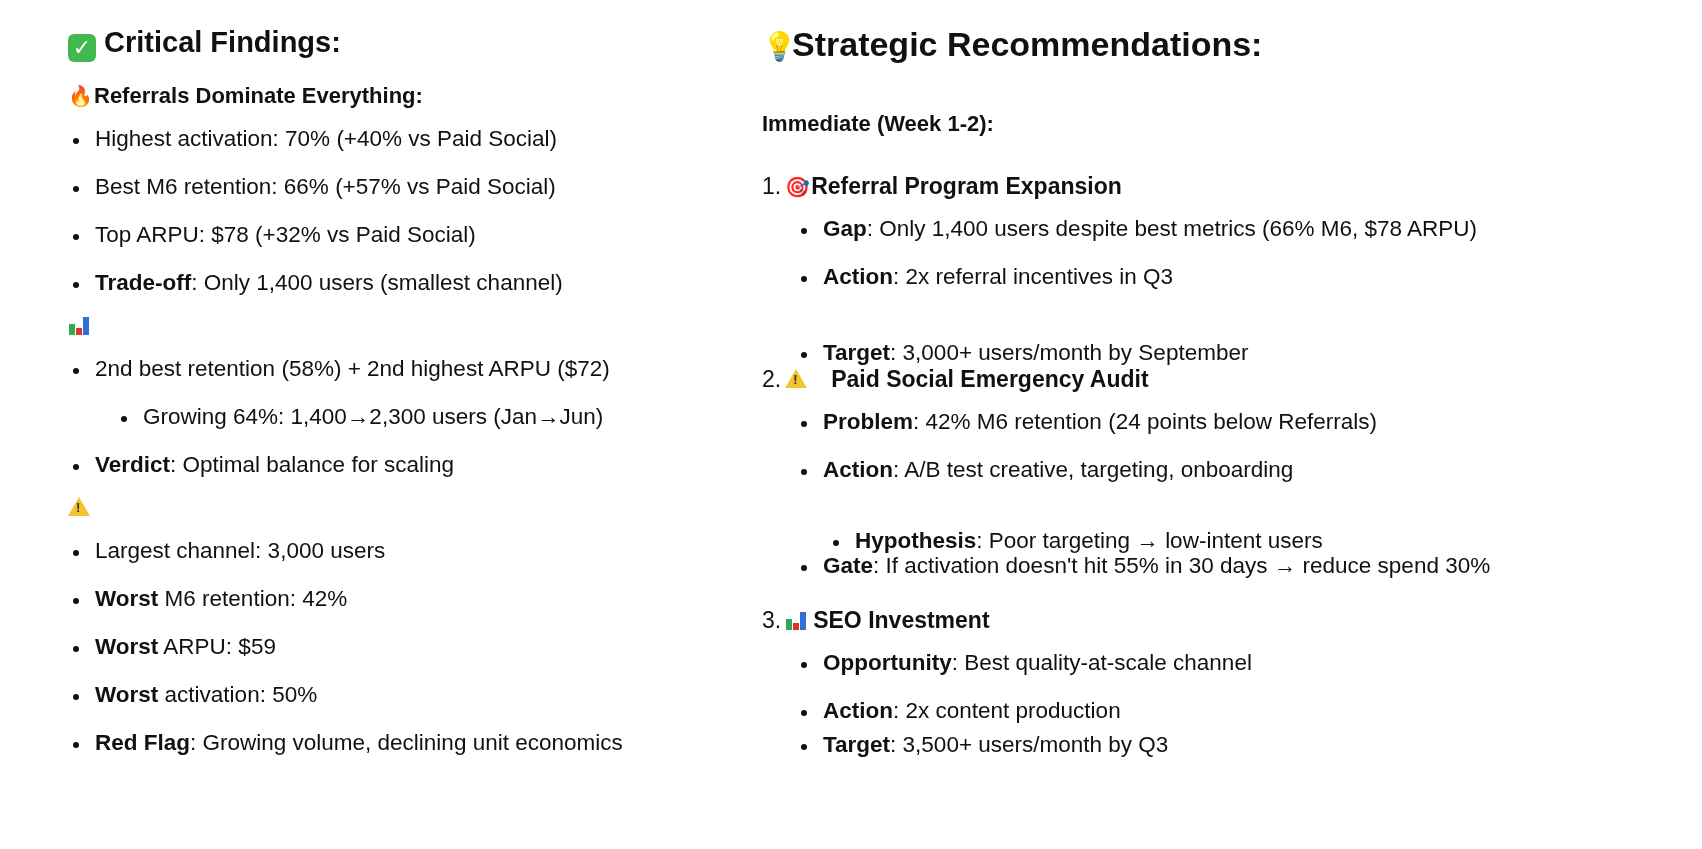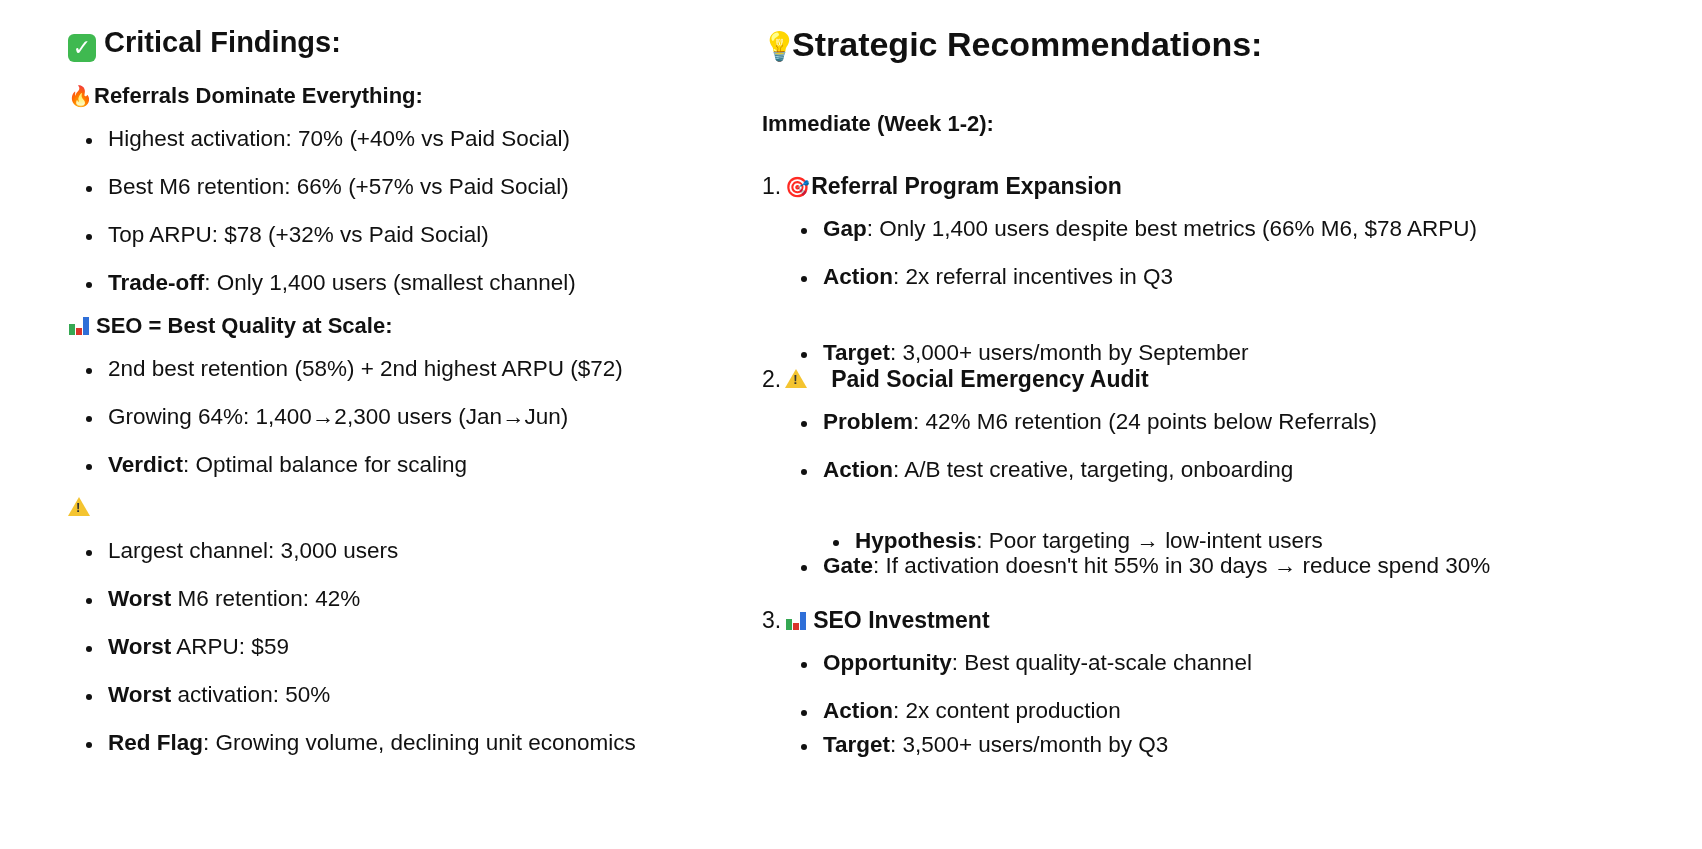--- a/index.html
+++ b/index.html
@@ -20,21 +20,21 @@
     .h-left { top: 26px; left: 0; font-size: 29px; }
     .h-right { top: 25px; left: 0; font-size: 34px; }
     .h-sub { top: 111px; left: 0; font-size: 22px; font-weight: 700; }
 
     .sec-title { position: absolute; left: 0; font-size: 22px; font-weight: 700; white-space: nowrap; }
     .bul { position: absolute; font-size: 22.5px; white-space: nowrap; }
     .bul::before {
       content: ""; position: absolute; left: -22px; top: 12px;
       width: 6px; height: 6px; border-radius: 50%; background: #111;
     }
-    .left .bul { left: 40px; }
+    .left .bul { left: 27px; }
     .right .bul { left: 61px; }
     .bul b { font-weight: 700; }
 
     .num-title { position: absolute; left: 0; font-size: 23px; font-weight: 700; white-space: nowrap; }
     .num-title .num { font-weight: 400; margin-right: 4px; }
 
     .ico-bars { display: inline-block; width: 22px; height: 20px; position: relative; vertical-align: -2px; margin-right: 6px; }
     .ico-bars span { position: absolute; bottom: 0; width: 6px; }
     .ico-bars .b1 { left: 1px; height: 11px; background: #35a853; }
     .ico-bars .b2 { left: 8px; height: 7px; background: #d9352b; }
@@ -57,24 +57,24 @@
 
   <div class="sec-title" style="top:83px;">
     <span class="emoji sm">🔥</span><span>Referrals Dominate Everything:</span>
   </div>
   <div class="bul" style="top:126px;"><span>Highest activation: 70% (+40% vs Paid Social)</span></div>
   <div class="bul" style="top:174px;"><span>Best M6 retention: 66% (+57% vs Paid Social)</span></div>
   <div class="bul" style="top:222px;"><span>Top ARPU: $78 (+32% vs Paid Social)</span></div>
   <div class="bul" style="top:270px;"><b>Trade-off</b><span>: Only 1,400 users (smallest channel)</span></div>
 
   <div class="sec-title" style="top:313px;">
-    <span class="ico-bars"><span class="b1"></span><span class="b2"></span><span class="b3"></span></span><span>SEO = Best Quality at Scale:</span>
+    <span class="ico-bars"><span class="b1"></span><span class="b2"></span><span class="b3"></span></span>
   </div>
   <div class="bul" style="top:356px;"><span>2nd best retention (58%) + 2nd highest ARPU ($72)</span></div>
-  <div class="bul" style="top:404px;"><span>Growing 64%: 1,400→2,300 users (Jan→Jun)</span></div>
+  <div class="bul" style="top:404px;margin-left:48px;"><span>Growing 64%: 1,400→2,300 users (Jan→Jun)</span></div>
   <div class="bul" style="top:452px;"><b>Verdict</b><span>: Optimal balance for scaling</span></div>
 
   <div class="sec-title" style="top:495px;">
     <span class="ico-warn"></span>
   </div>
   <div class="bul" style="top:538px;"><span>Largest channel: 3,000 users</span></div>
   <div class="bul" style="top:586px;"><b>Worst</b><span> M6 retention: 42%</span></div>
   <div class="bul" style="top:634px;"><b>Worst</b><span> ARPU: $59</span></div>
   <div class="bul" style="top:682px;"><b>Worst</b><span> activation: 50%</span></div>
   <div class="bul" style="top:730px;"><b>Red Flag</b><span>: Growing volume, declining unit economics</span></div>

